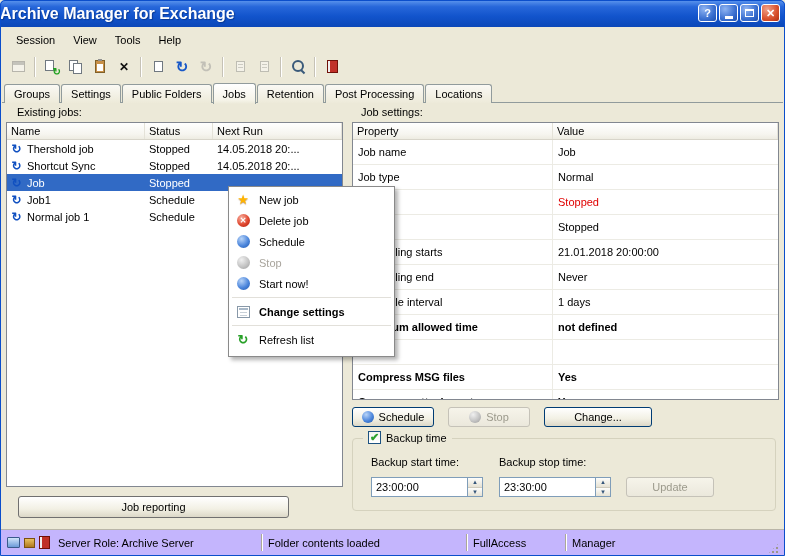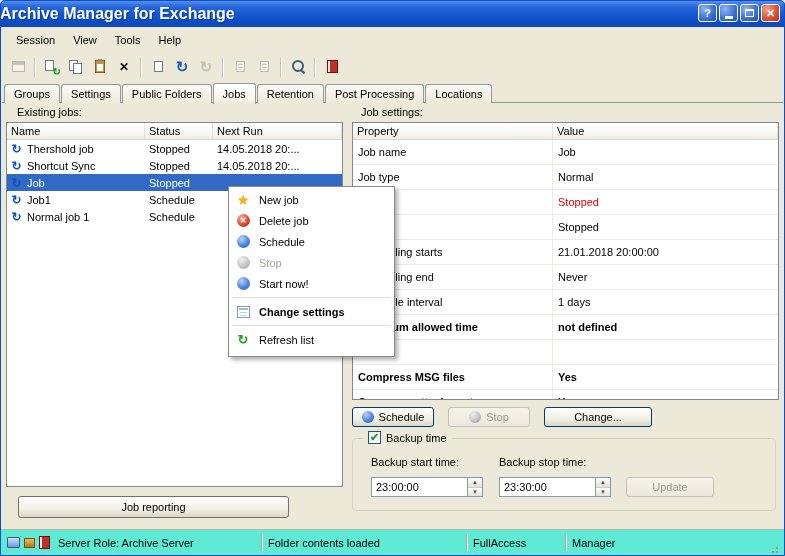--- a/index.html
+++ b/index.html
@@ -127,21 +127,21 @@
   .ctx-sep { border-top:1px solid #E2E0DA; margin:3px 3px; }
   .star { color:#FFB400; font-size:13px; line-height:13px; text-shadow:0 1px 1px rgba(150,80,0,.55); }
   .sphere.menu { width:13px; height:13px; }
   .propsheet { width:13px; height:12px; border:1px solid #8898A8; background:#fff; position:relative; }
   .propsheet::before { content:""; position:absolute; left:1px; right:1px; top:1px; height:2px; background:#A8B8C8; }
   .propsheet::after { content:""; position:absolute; left:2px; right:2px; top:5px; height:5px;
     background:repeating-linear-gradient(180deg,#C8D0D8 0 1px,transparent 1px 3px); }
   .refresh-glyph { color:#28A028; font-weight:bold; font-size:13px; line-height:13px; }
 
   
-  .statusbar { position:absolute; left:1px; top:529px; width:783px; height:26px; background:#5eead4;
+  .statusbar { position:absolute; left:1px; top:529px; width:783px; height:26px; background:#c4b5fd;
     border-top:1px solid #B9B5A8; display:flex; align-items:center; padding:0 4px; }
   .sb-icons { display:flex; align-items:center; gap:4px; padding:0 4px 0 2px; }
   .pcico { width:13px; height:11px; border:1px solid #3A5A8C; background:linear-gradient(#D0E4FA,#6C9BD8); border-radius:1px; }
   .chipico { width:11px; height:10px; border:1px solid #7A5010; background:linear-gradient(#E8C060,#B07820); }
   .sb-sec { display:flex; align-items:center; height:100%; padding-left:4px; }
   .s1 { width:205px; }
   .s2 { width:200px; }
   .s3 { width:94px; }
   .s4 { flex:1; }
   .sb-sep { width:1px; height:17px; background:#ACA899; box-shadow:1px 0 0 #fff; margin:0 2px; }

